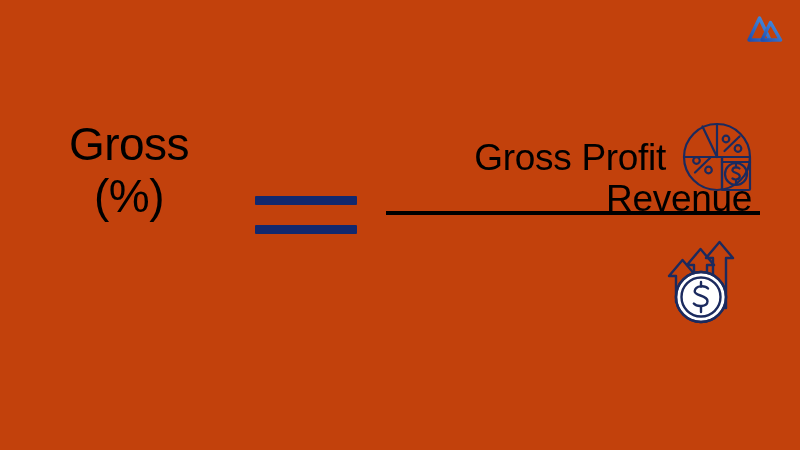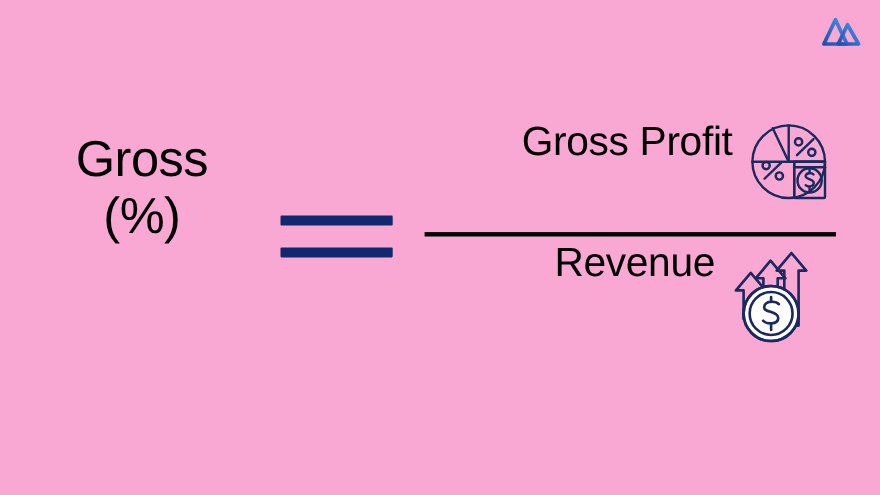--- a/index.html
+++ b/index.html
@@ -11,21 +11,21 @@
     width: 800px;
     height: 450px;
     background: #ffffff;
     font-family: "Liberation Sans", sans-serif;
     overflow: hidden;
   }
   .canvas {
     position: relative;
     width: 800px;
     height: 450px;
-    background: #f9a8d4;
+    background: #c2410c;
   }
 
   
   .brand-logo {
     position: absolute;
     left: 746px;
     top: 12px;
     width: 38px;
     height: 34px;
   }
@@ -82,38 +82,39 @@
     background: #000000;
   }
 
   .numerator {
     position: absolute;
     left: 0;
     top: 0;
     width: 374px;
     height: 100px;
     display: flex;
-    align-items: flex-start;
+    align-items: center;
     justify-content: flex-end;
     gap: 12px;
     padding-right: 4px;
     box-sizing: border-box;
   }
   .denominator {
     position: absolute;
     left: 0;
     top: 110px;
     width: 374px;
     height: 110px;
     display: flex;
-    align-items: flex-start;
+    align-items: flex-end;
     justify-content: flex-end;
     gap: 10px;
     padding-right: 8px;
     box-sizing: border-box;
+    flex-direction: column;
   }
 
   .frac-label {
     color: #000000;
     font-size: 37px;
     line-height: 42px;
     font-weight: 400;
     white-space: nowrap;
     letter-spacing: -0.3px;
   }

